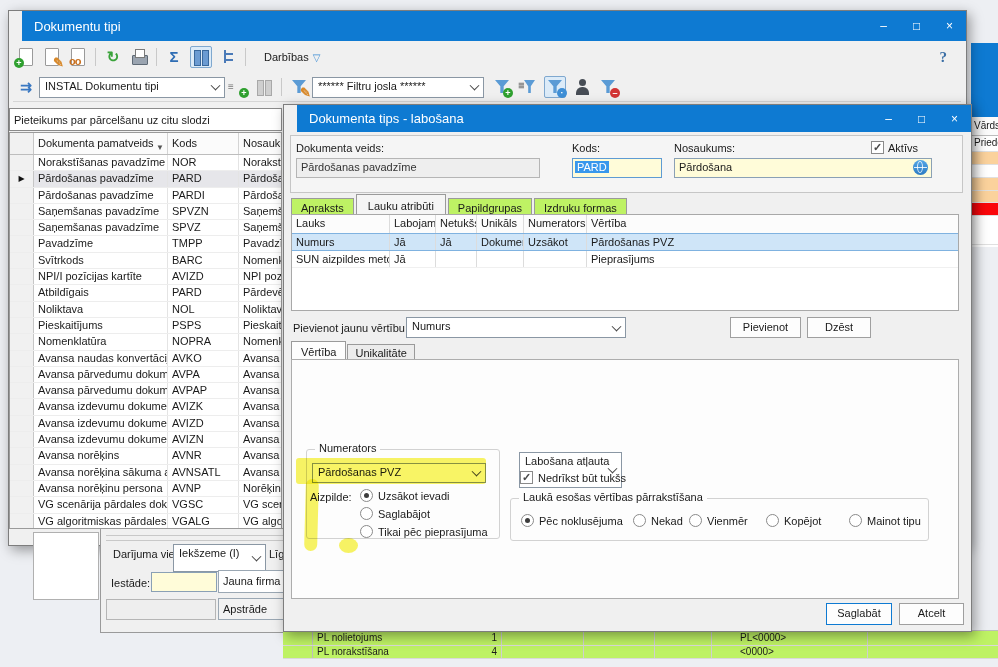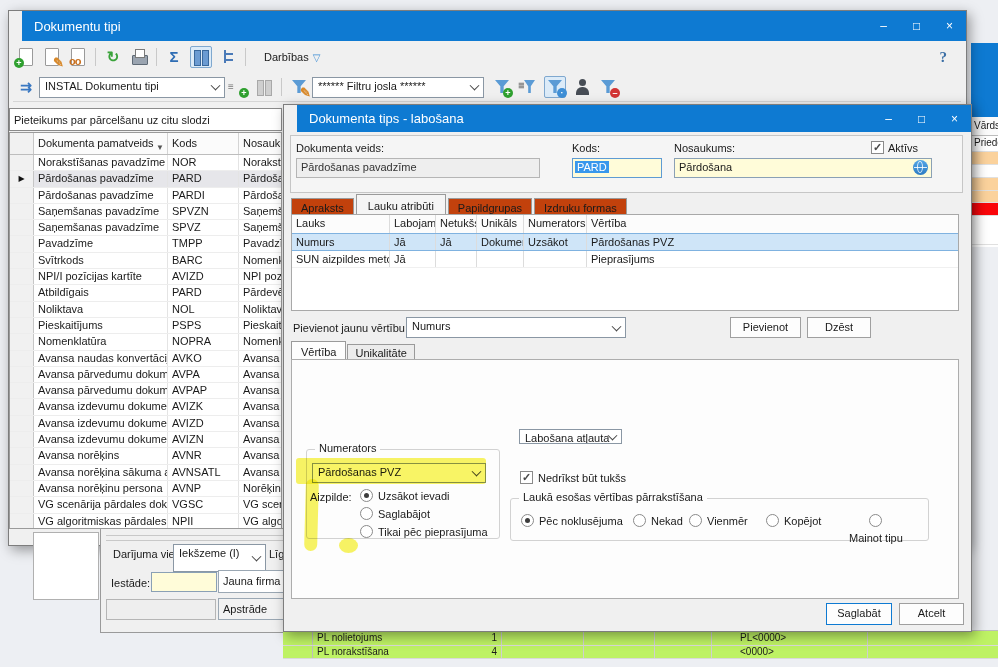--- a/index.html
+++ b/index.html
@@ -66,21 +66,21 @@
   .grow{display:flex;height:16.3px;background:#fff;border-bottom:1px solid #ededed;box-sizing:border-box}
   .grow.sel{background:#e6e6ea}
   .gc{font-size:11px;line-height:15px;padding:0 4px;border-right:1px solid #e4e4e4;box-sizing:border-box;white-space:nowrap;overflow:hidden}
   .gut{width:24px;background:#f1f1f1;border-right:1px solid #c6c6c6;text-align:center;font-size:8px;line-height:15px;padding:0;color:#111}
   .w1{width:134px}.w2{width:71px}.w3{flex:1;border-right:none}
   .sortic{position:absolute;right:3px;top:5px;font-size:8px;color:#555}
   
   #dialog{left:283px;top:104px;width:687px;height:526px}
   .hdrbox{position:absolute;left:6px;top:30px;width:673px;height:58px;background:#f5f5f5;border:1px solid #c6c6c6;box-sizing:border-box}
   .dtabs{position:absolute;left:7px;top:88px;display:flex;align-items:flex-end}
-  .dtab{padding:3px 9px 3px 9px;border:1px solid #9a9a9a;border-bottom:none;background:#c2410c;margin-right:2px;white-space:nowrap}
+  .dtab{padding:3px 9px 3px 9px;border:1px solid #9a9a9a;border-bottom:none;background:#bef264;margin-right:2px;white-space:nowrap}
   .dtab.active{background:#f5f5f5;padding:5px 11px;position:relative;top:1px;border-bottom:1px solid #f5f5f5}
   #attrtable{position:absolute;left:7px;top:109px;width:668px;height:97px;background:#fff;border:1px solid #a8a8a8;box-sizing:border-box;overflow:hidden}
   .ahead{display:flex;height:18px;background:#fcfcfc;border-bottom:1px solid #c9c9c9}
   .ahc,.acc{font-size:11px;line-height:17px;padding:0 4px;border-right:1px solid #dcdcdc;box-sizing:border-box;white-space:nowrap;overflow:hidden}
   .arow{display:flex;height:17px;background:#fff;border-bottom:1px solid #f0f0f0;box-sizing:border-box}
   .arow.sel{background:#cfe5f8;border-top:1px solid #7fb2e0;border-bottom:1px solid #7fb2e0;height:18px;margin-top:-1px}
   .a0{width:98px}.a1{width:46px}.a2{width:41px}.a3{width:47px}.a4{width:63px}.a5{flex:1;border-right:none}
   .vtabs{position:absolute;left:7px;top:235px;display:flex;align-items:flex-end}
   .vtab{padding:2px 7px;border:1px solid #9a9a9a;border-bottom:none;background:#ececec;margin-right:1px;white-space:nowrap}
   .vtab.active{background:#fdfdfd;padding:4px 9px;position:relative;top:1px}
@@ -336,21 +336,21 @@
         </div>
         <div class="grow">
           <div class="gc gut"></div>
           <div class="gc w1">VG scenārija pārdales dokuments</div>
           <div class="gc w2">VGSC</div>
           <div class="gc w3">VG scenār</div>
         </div>
         <div class="grow">
           <div class="gc gut"></div>
           <div class="gc w1">VG algoritmiskas pārdales doku...</div>
-          <div class="gc w2">NPII</div>
+          <div class="gc w2">VGALG</div>
           <div class="gc w3">VG algorit</div>
         </div>
       </div>
   </div>
 
   <div class="abs" style="left:33px;top:532px;width:64px;height:66px;background:#fff;border:1px solid #b0b0b0"></div>
 
   <div class="abs" style="left:100px;top:528px;width:184px;height:103px;background:#f0f0f0;border:1px solid #9a9a9a;border-right:none">
     <div class="abs" style="left:5px;top:6px;right:0;height:1px;background:#c8c8c8"></div>
     <div class="abs" style="left:5px;top:11px;right:0;height:1px;background:#c8c8c8"></div>
@@ -481,21 +481,21 @@
           <div class="ritem">
             <div class="rb"></div>
             <div style="display: inline;">Saglabājot</div>
           </div>
           <div class="ritem">
             <div class="rb"></div>
             <div style="display: inline;">Tikai pēc pieprasījuma</div>
           </div>
         </div>
 
-      <span class="combo" style="left:227px;top:69px;width:103px;height:15px">
+      <span class="combo" style="left:227px;top:92px;width:103px;height:36px">
         <span>Labošana atļauta</span><span class="chev"></span>
       </span>
       <span class="cb" style="left:228px;top:111px">✓</span>
       <span class="lbl" style="left:246px;top:112px">Nedrīkst būt tukšs</span>
 
       <div class="group" style="left:218px;top:138px;width:419px;height:43px">
         <span class="legend">Laukā esošas vērtības pārrakstīšana</span>
         <div>
             <div class="ritem" style="position: absolute; left: 10px; top: 15px;">
               <div class="rb on"></div>
@@ -506,21 +506,21 @@
               <div style="display: inline;">Nekad</div>
             </div>
             <div class="ritem" style="position: absolute; left: 178px; top: 15px;">
               <div class="rb"></div>
               <div style="display: inline;">Vienmēr</div>
             </div>
             <div class="ritem" style="position: absolute; left: 255px; top: 15px;">
               <div class="rb"></div>
               <div style="display: inline;">Kopējot</div>
             </div>
-            <div class="ritem" style="position: absolute; left: 338px; top: 15px; flex-direction: column;">
+            <div class="ritem" style="position: absolute; left: 338px; top: 15px;">
               <div class="rb"></div>
               <div style="display: inline;">Mainot tipu</div>
             </div>
           </div>
       </div>
     </div>
 
     <span class="btn default" style="left:542px;top:498px;width:66px;height:22px">Saglabāt</span>
     <span class="btn" style="left:615px;top:498px;width:65px;height:22px">Atcelt</span>
   </div>

